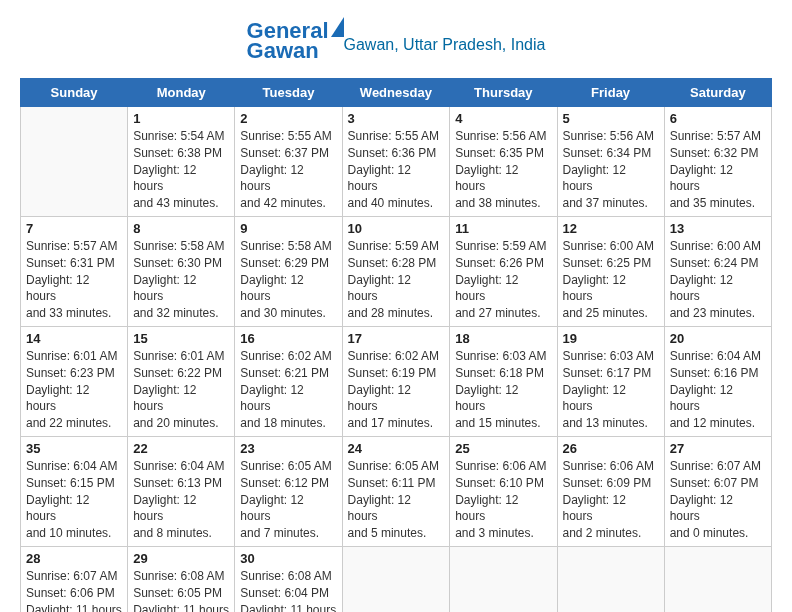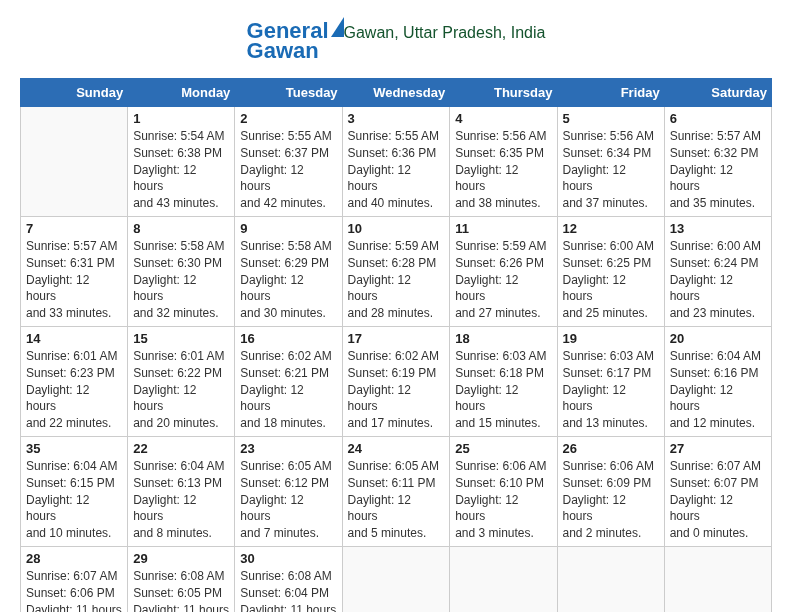--- a/index.html
+++ b/index.html
@@ -27,33 +27,33 @@
     .title-section {
       text-align: right;
     }
     .month-title {
       font-size: 38px;
       font-weight: bold;
       color: #222;
     }
     .subtitle {
       font-size: 16px;
-      color: #14532d;
-      margin-top: 4px;
+      color: #0369a1;
+      margin-top: 16px;
     }
     .calendar {
       width: 100%;
       border-collapse: collapse;
       font-size: 11px;
     }
     .calendar th {
       background-color: #2c6db5;
       color: #fff;
       padding: 6px 4px;
-      text-align: right;
+      text-align: center;
       font-size: 13px;
       font-weight: bold;
       border: 1px solid #2c6db5;
     }
     .calendar td {
       border: 1px solid #ccc;
       vertical-align: top;
       padding: 4px 5px;
       width: 108px;
       min-height: 80px;

